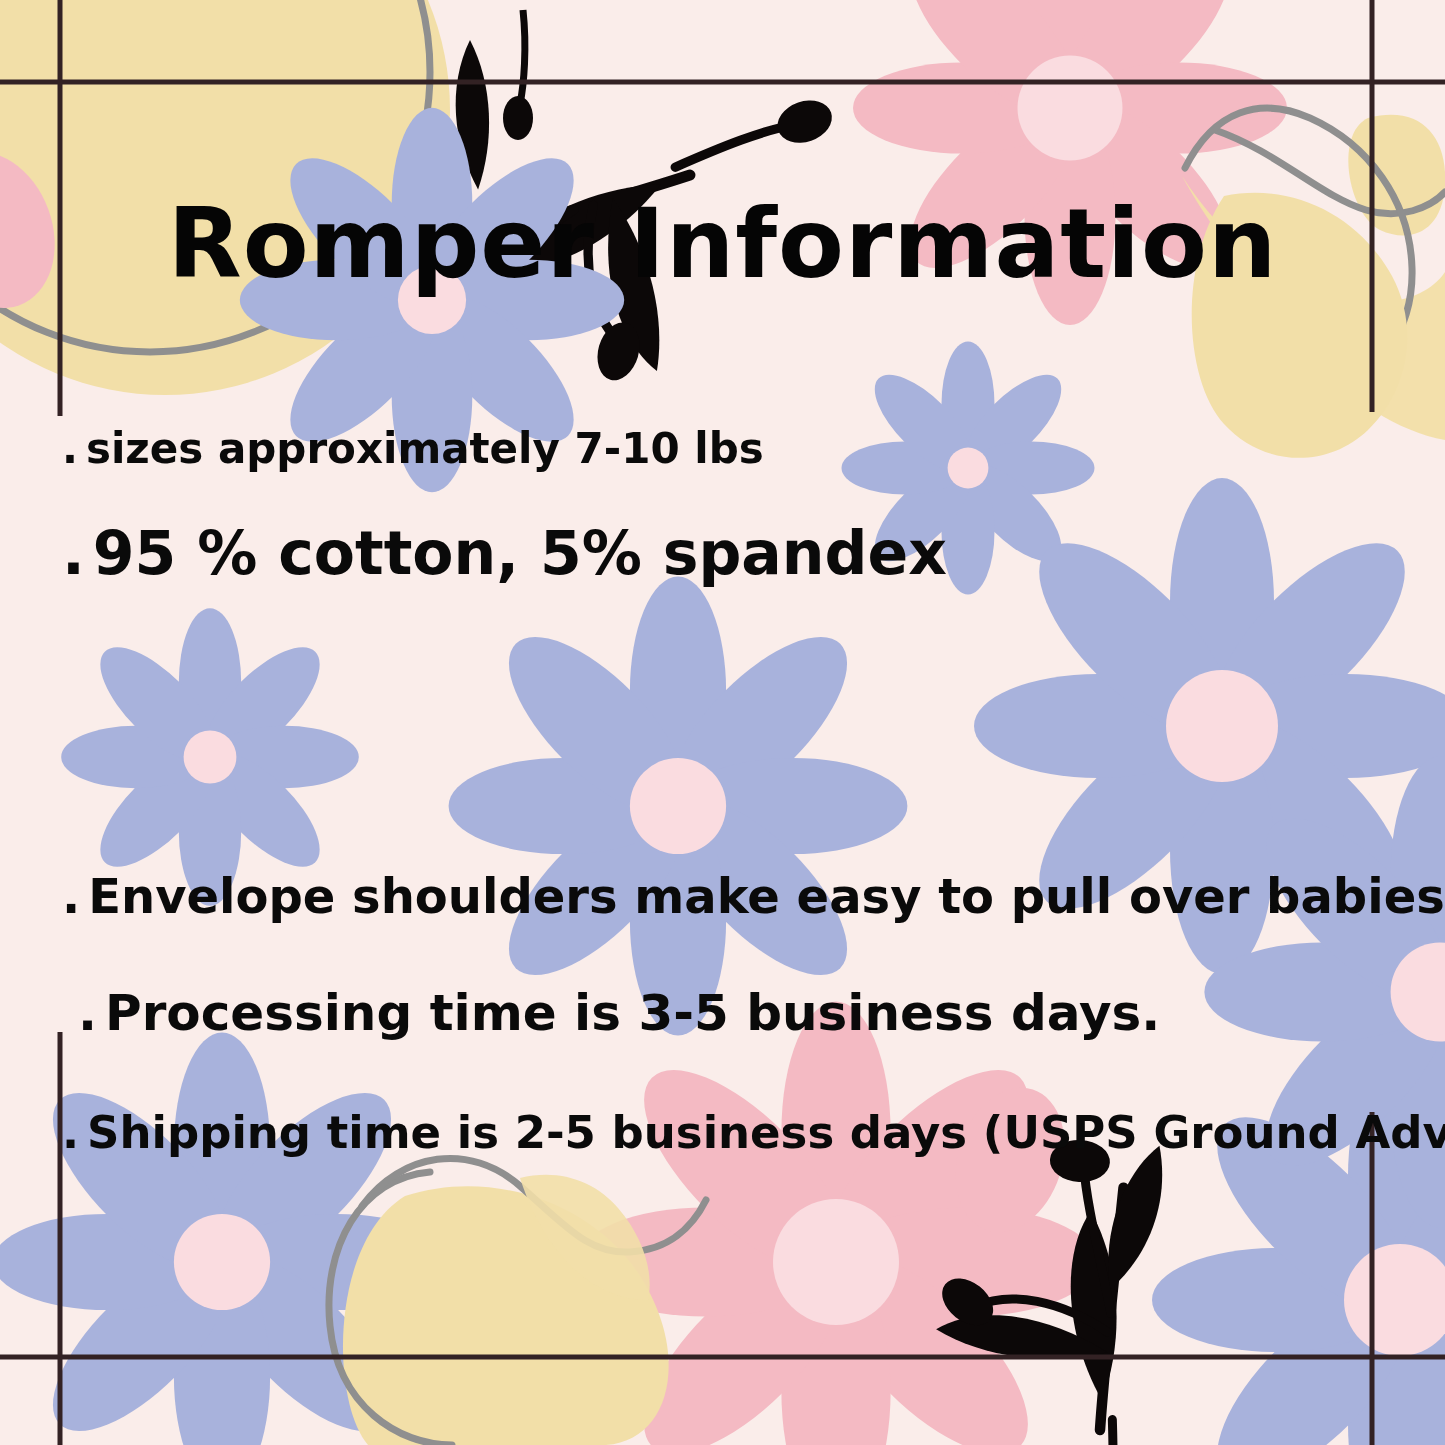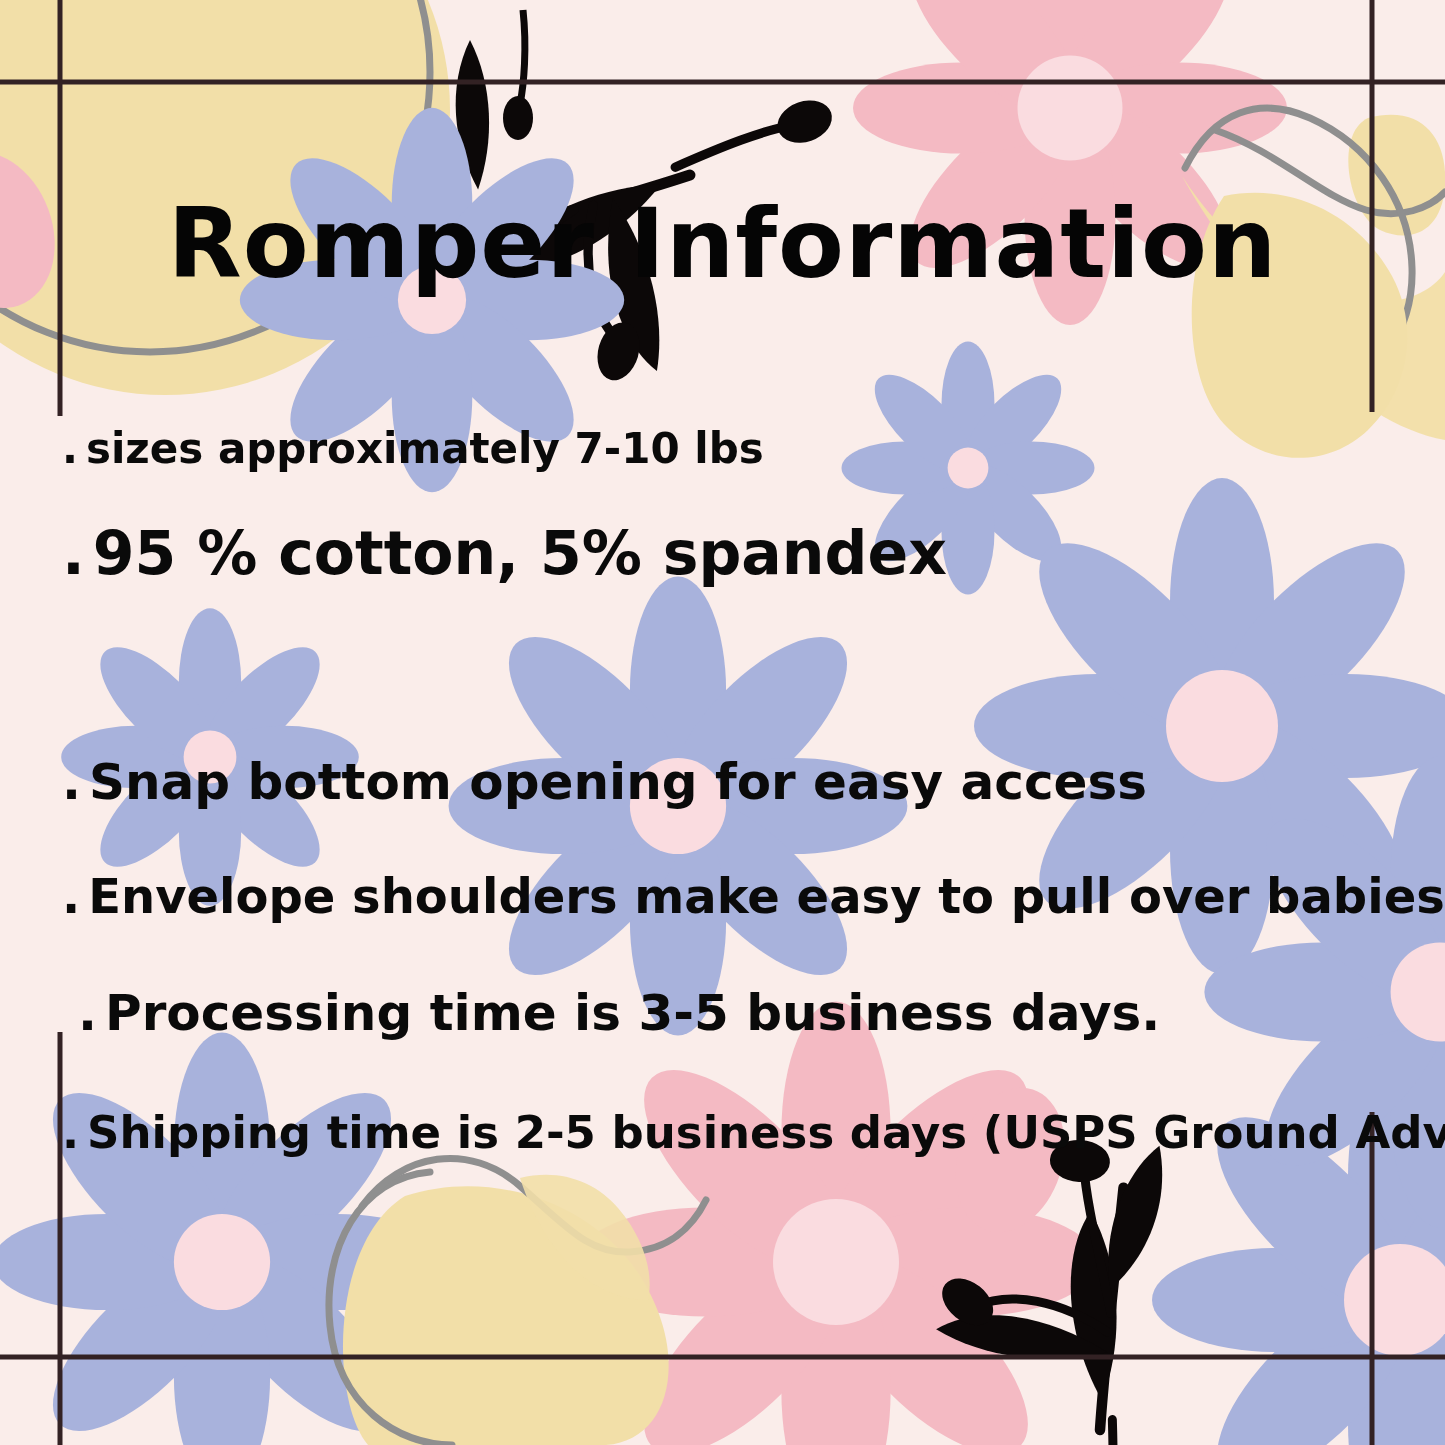--- a/index.html
+++ b/index.html
@@ -216,23 +216,20 @@
 
     <div class="bullet-line" id="line-0">
       <span class="bullet-dot">.</span><span>sizes approximately 7-10 lbs</span>
     </div>
 
     <div class="bullet-line" id="line-1">
       <span class="bullet-dot">.</span><span>95 % cotton, 5% spandex</span>
     </div>
 
 
-    <div class="bullet-line" id="line-3">
-      <span class="bullet-dot">.</span><span>Snap bottom opening for easy access</span>
-    </div>
 
     <div class="bullet-line" id="line-4">
       <span class="bullet-dot">.</span><span>Envelope shoulders make easy to pull over babies head</span>
     </div>
 
     <div class="bullet-line" id="line-5">
       <span class="bullet-dot">.</span><span>Processing time is 3-5 business days.</span>
     </div>
 
     <div class="bullet-line" id="line-6">

